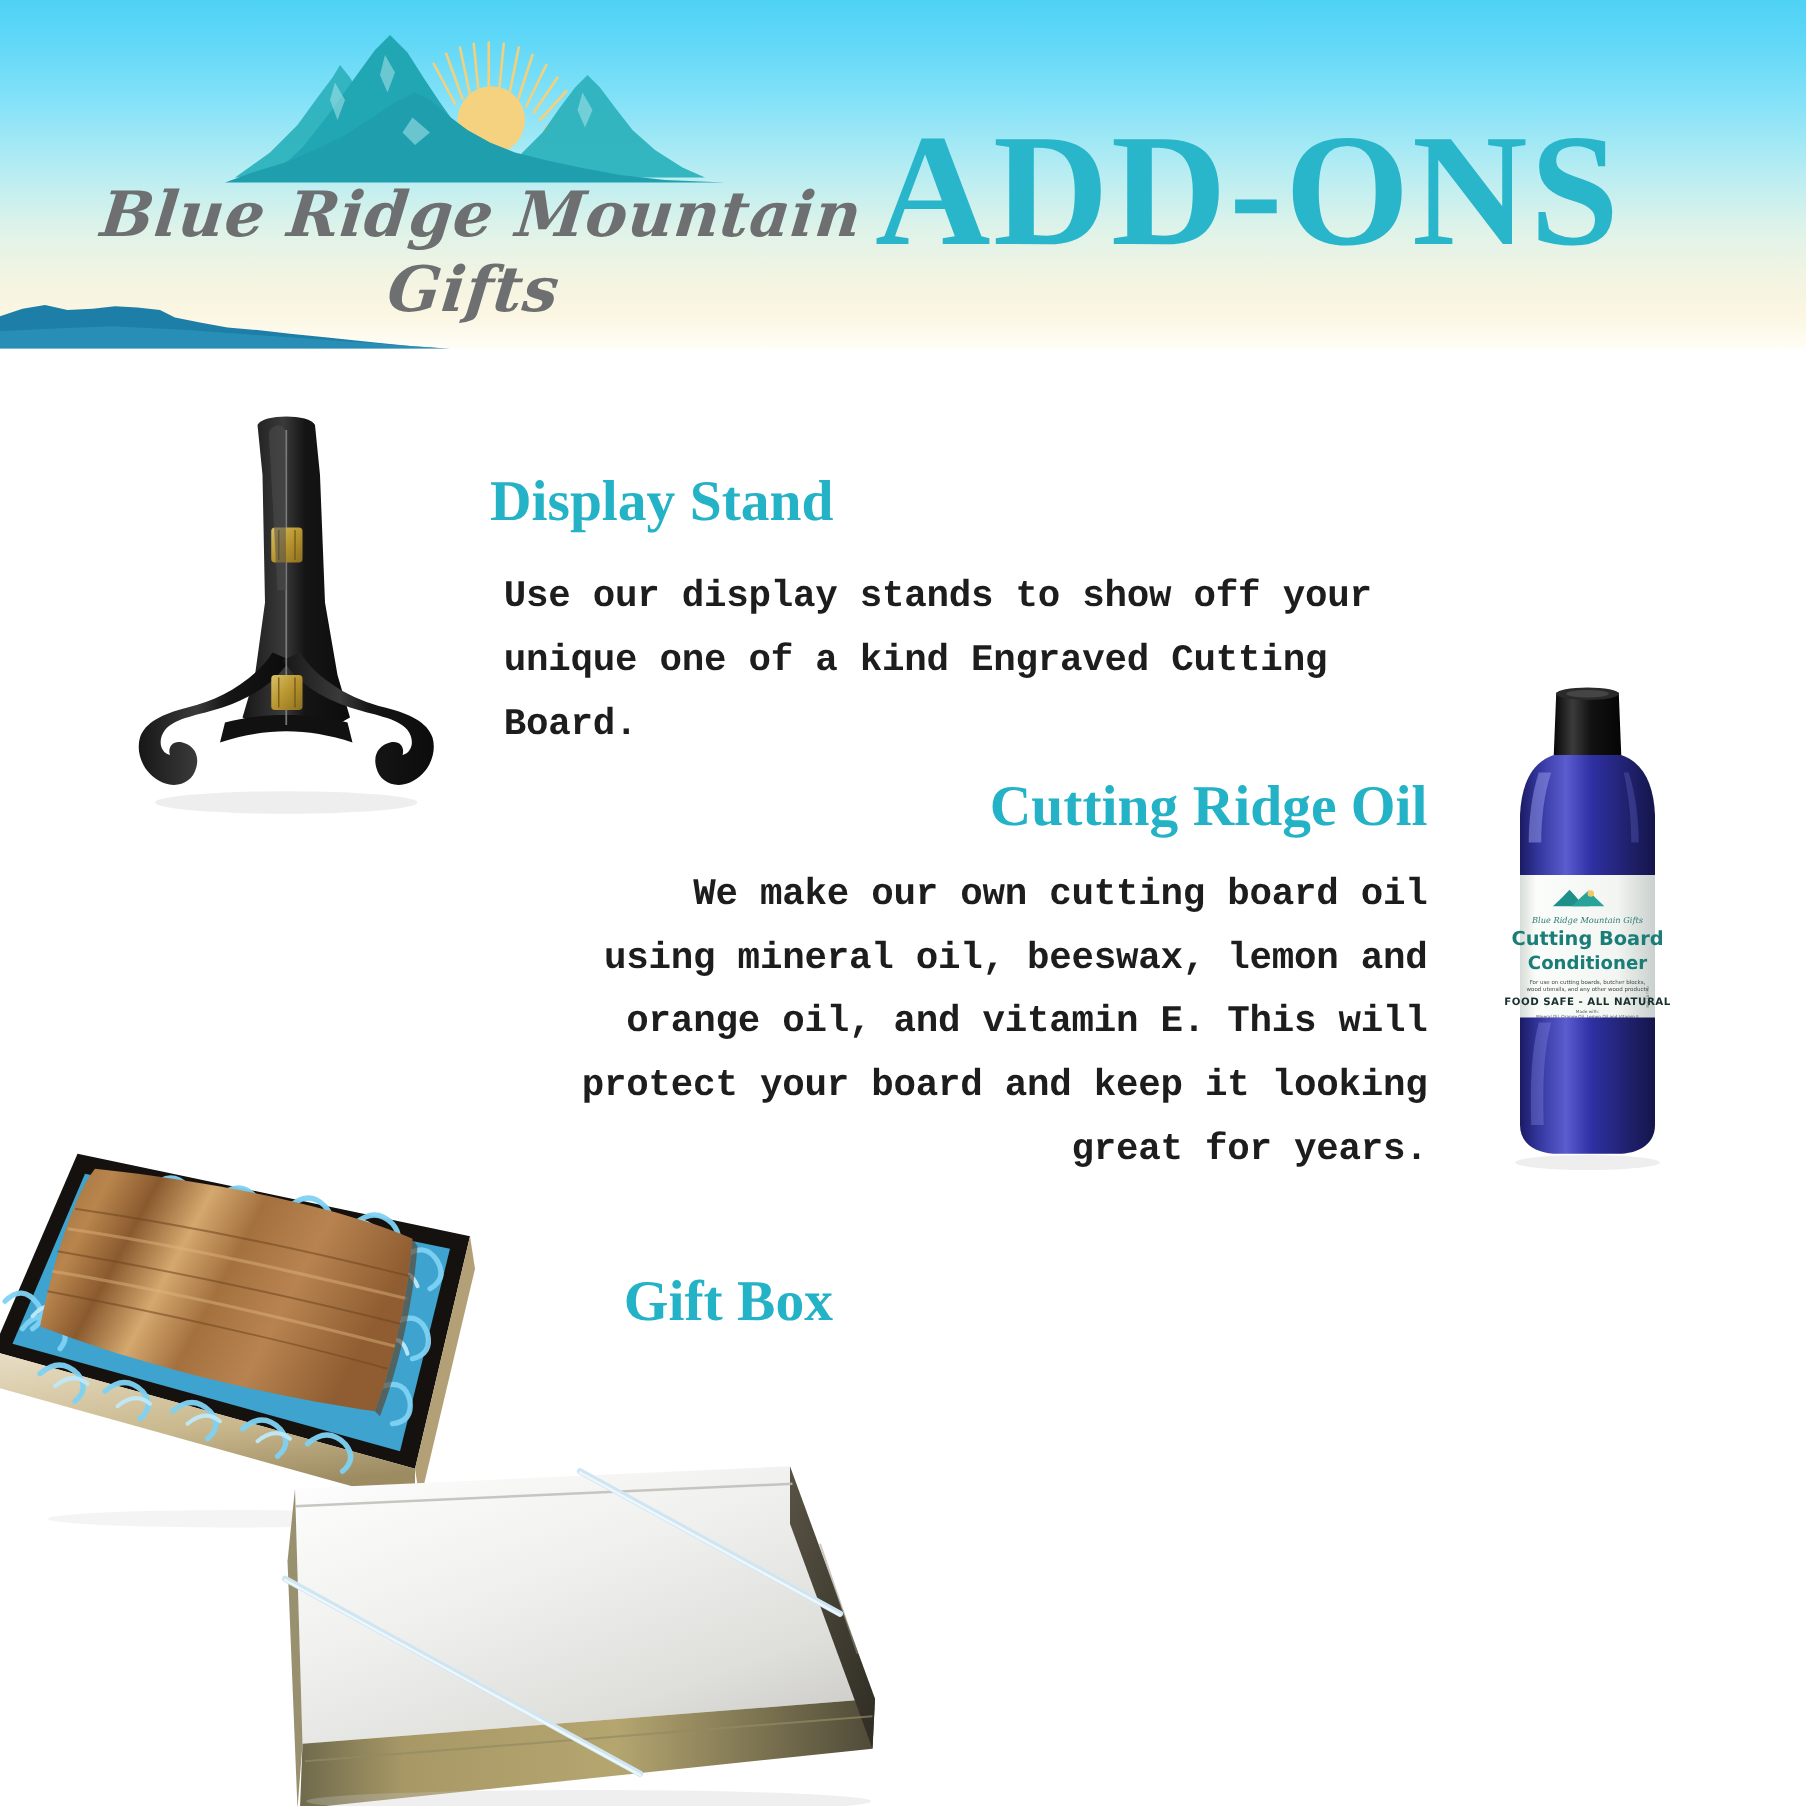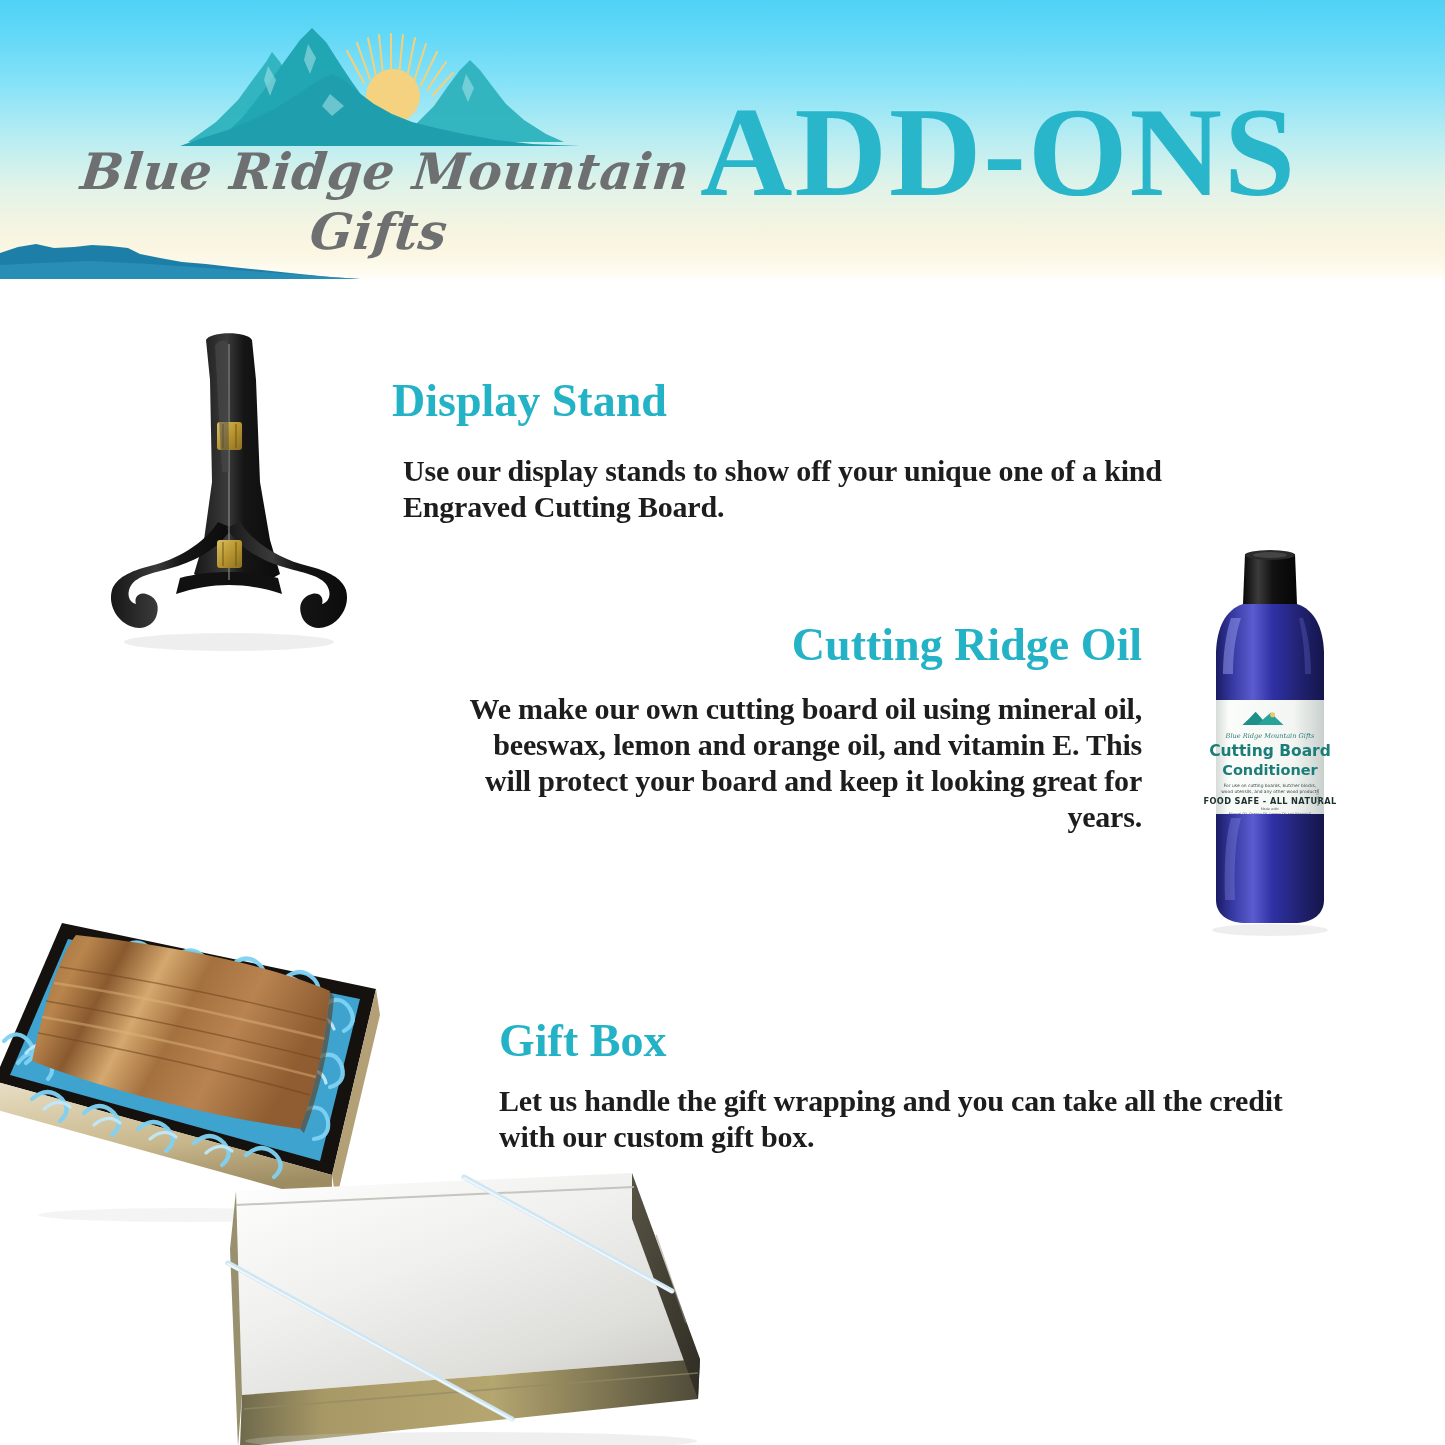--- a/index.html
+++ b/index.html
@@ -48,23 +48,23 @@
     color:#29b6cb;letter-spacing:2px;text-align:left;
   }
 
   
   .sec-head{
     font-family:"Liberation Serif", serif;
     font-weight:700;color:#23b2c6;
     font-size:46px;line-height:52px;margin-top:23px;
   }
   .sec-body{
-    font-family:Liberation Serif, serif;
+    font-family:Liberation Mono, monospace;
     font-weight:700;color:#1d1d1d;
-    font-size:30px;line-height:36px;
+    font-size:30px;line-height:51px;
     letter-spacing:-.2px;
   }
 
   
   #sec-stand{position:absolute;left:392px;top:352px;width:790px;}
   #sec-stand .sec-body{margin-top:26px;padding-left:11px;}
 
   
   #sec-oil{position:absolute;left:452px;top:596px;width:690px;text-align:right;}
   #sec-oil .sec-body{margin-top:20px;}
@@ -357,16 +357,15 @@
     <g stroke="#eef7fc" stroke-width="2" fill="none" stroke-linecap="round">
       <path d="M278,15 L486,129"></path>
       <path d="M42,101 L326,257"></path>
     </g>
 
     <ellipse cx="285" cy="278" rx="226" ry="9" fill="#c9c9c9" opacity=".3"></ellipse>
   </svg>
 
   <div id="sec-gift">
     <div class="sec-head">Gift Box</div>
-    <div class="sec-body">Let us handle the gift wrapping and you can take all the credit with our custom gift box.</div>
   </div>
 
 </div>
 
 </body></html>

